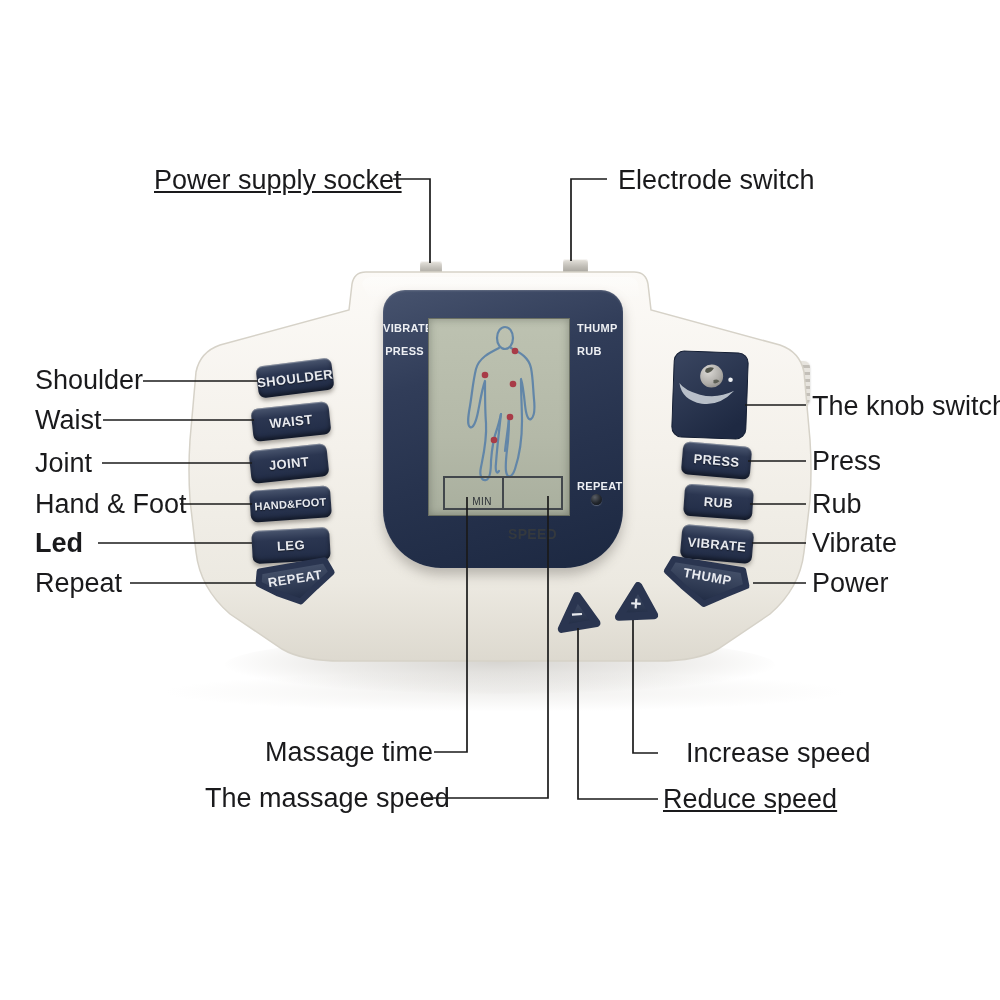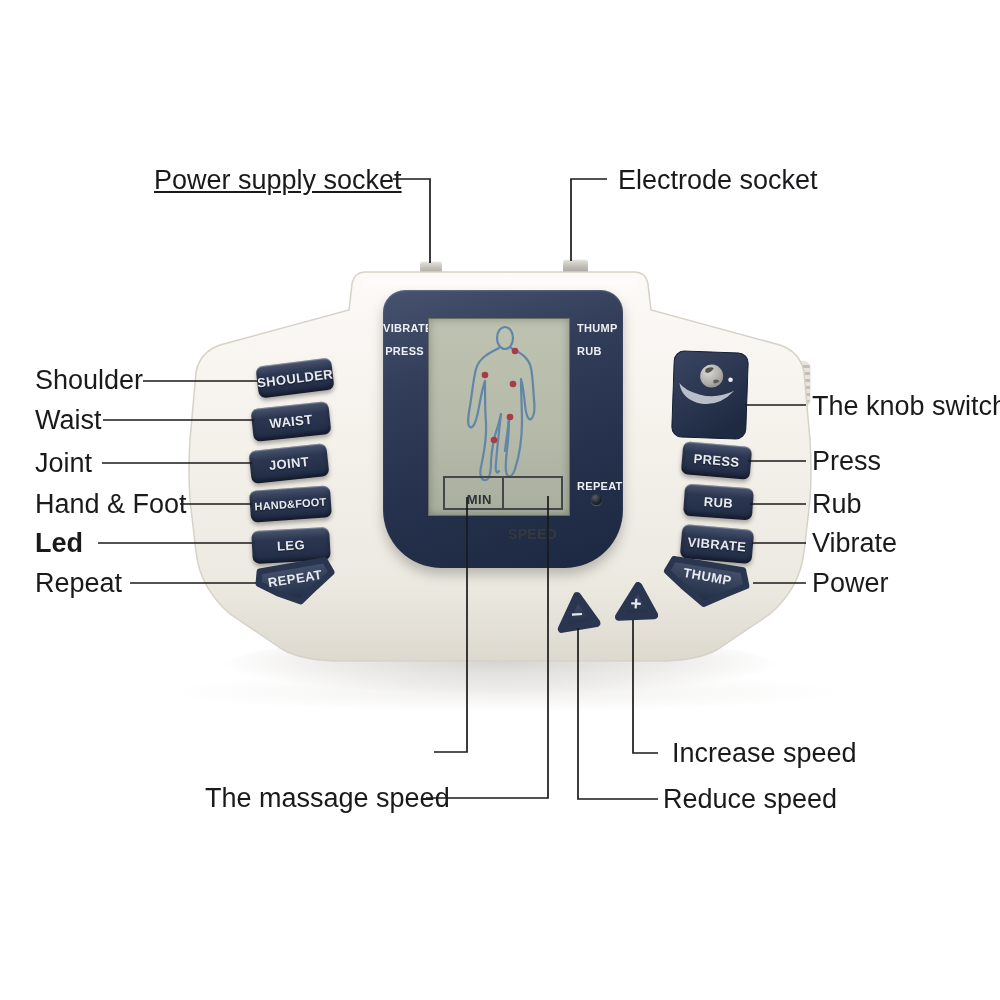--- a/index.html
+++ b/index.html
@@ -28,21 +28,21 @@
     background:linear-gradient(163deg,#47536e 0%,#313d59 30%,#27334e 60%,#1c2841 100%);
     box-shadow:0 7px 12px rgba(125,120,112,.45), inset 0 1px 2px rgba(255,255,255,.18);}
   .mode-label{position:absolute;font-size:11px;font-weight:bold;color:#edeff3;letter-spacing:.3px;}
   .lcd{position:absolute;left:45px;top:28px;width:140px;height:196px;
     background:linear-gradient(180deg,#bdc2b1 0%,#b4b9a8 60%,#a9af9e 100%);
     border:1px solid #6b7063;box-shadow:inset 0 0 8px rgba(40,45,40,.35);}
   .lcd-boxes{position:absolute;left:14px;top:157px;width:120px;height:34px;display:flex;}
   .lcd-box{position:relative;flex:1;border:2px solid #42474c;}
   .lcd-box.first{border-right-width:1px;}
   .lcd-box.second{border-left-width:1px;}
-  .min-text{position:absolute;right:10px;bottom:1px;font-size:13px;font-weight:bold;color:#2d3237;letter-spacing:.5px;padding-left:9px;}
+  .min-text{position:absolute;right:10px;bottom:1px;font-size:10px;font-weight:normal;color:#2d3237;letter-spacing:.5px;padding-left:9px;}
   .speed-text{position:absolute;left:4px;top:2px;font-size:14px;font-weight:bold;color:#34393e;letter-spacing:.3px;margin-top:46px;}
   .led{position:absolute;left:208px;top:204px;width:11px;height:11px;border-radius:50%;
     background:radial-gradient(circle at 35% 30%, #5a5f66 0%, #23272d 55%, #0e1116 100%);
     box-shadow:0 1px 1px rgba(255,255,255,.25);}
   
   .btn{position:absolute;display:flex;align-items:center;justify-content:center;
     border-radius:7px;color:#e8eaef;font-weight:bold;font-size:13px;letter-spacing:.4px;
     background:linear-gradient(180deg,#4a566f 0%,#2b3651 32%,#212c46 100%);
     box-shadow:0 3px 4px rgba(95,90,82,.5), inset 0 1px 1px rgba(255,255,255,.35), inset 0 -3px 4px rgba(0,0,0,.45);
     text-shadow:0 1px 1px rgba(0,0,0,.5);}
@@ -213,32 +213,33 @@
       <path d="M752,543 H806"></path>
       <path d="M753,583 H806"></path>
       <path d="M467,497 V752 H434"></path>
       <path d="M548,496 V798 H426"></path>
       <path d="M633,620 V753 H658"></path>
       <path d="M578,628 V799 H658"></path>
     </g>
   </svg>
 
   <div class="callout" style="left:154px;top:166px;text-decoration:underline;">Power supply socket</div>
-  <div class="callout" style="left:618px;top:166px;">Electrode socket</div>
+  <div class="callout" style="left:618px;top:166px;">Electrode switch</div>
 
   <div class="callout" style="left:35px;top:366px;">Shoulder</div>
   <div class="callout" style="left:35px;top:406px;">Waist</div>
   <div class="callout" style="left:35px;top:449px;">Joint</div>
   <div class="callout" style="left:35px;top:490px;">Hand &amp; Foot</div>
   <div class="callout" style="left:35px;top:529px;font-weight:bold;">Led</div>
   <div class="callout" style="left:35px;top:569px;">Repeat</div>
 
   <div class="callout" style="left:812px;top:392px;">The knob switch</div>
   <div class="callout" style="left:812px;top:447px;">Press</div>
   <div class="callout" style="left:812px;top:490px;">Rub</div>
   <div class="callout" style="left:812px;top:529px;">Vibrate</div>
   <div class="callout" style="left:812px;top:569px;">Power</div>
 
+  <div class="callout" style="left:265px;top:738px;">Massage time</div>
   <div class="callout" style="left:205px;top:784px;">The massage speed</div>
-  <div class="callout" style="left:672px;top:739px;">Increase speed</div>
-  <div class="callout" style="left:663px;top:785px;">Reduce speed</div>
+  <div class="callout" style="left:686px;top:739px;">Increase speed</div>
+  <div class="callout" style="left:663px;top:785px;text-decoration:underline;">Reduce speed</div>
 
 </div>
 
 </body></html>

